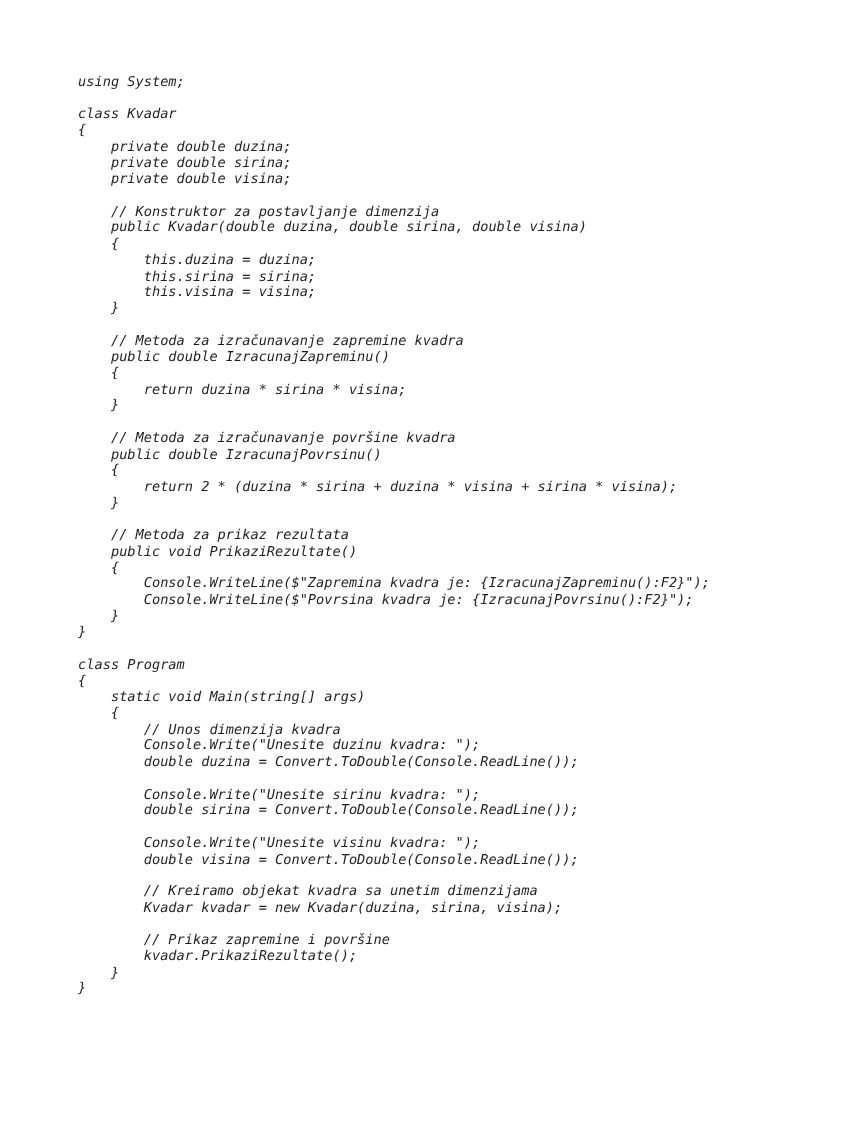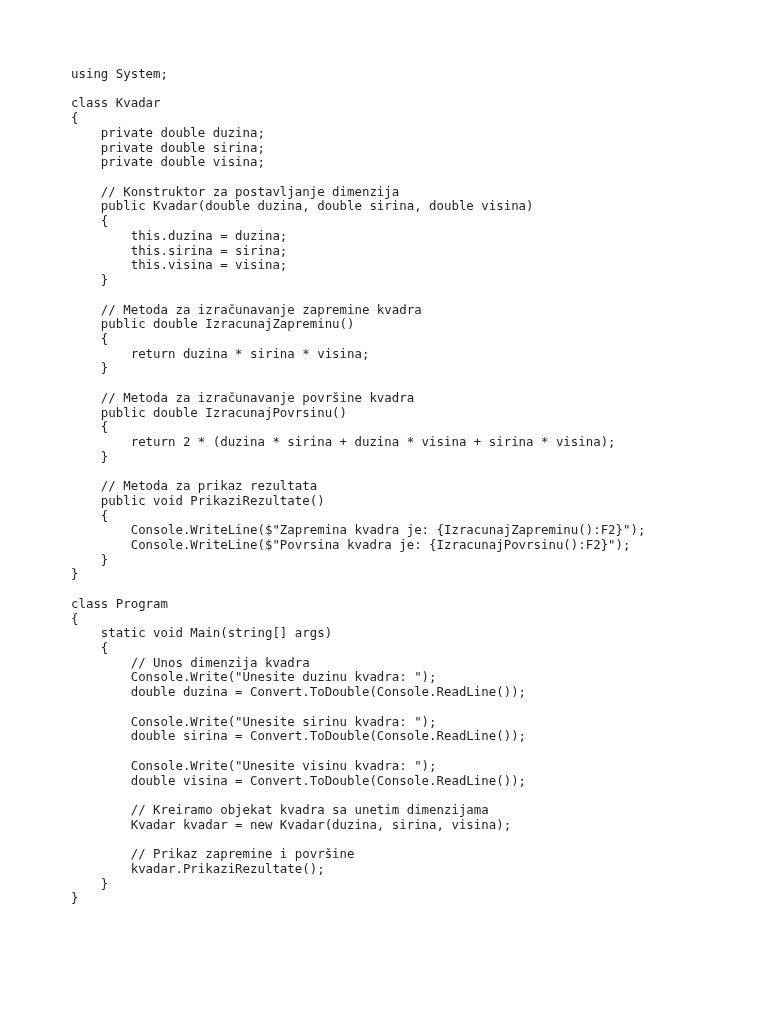--- a/index.html
+++ b/index.html
@@ -22,20 +22,21 @@
     font-family: "DejaVu Sans Mono", "Liberation Mono", monospace;
     font-size: 12.4px;
     line-height: 14.72px;
     color: #1f1f1f;
     white-space: pre;
     font-weight: 400;
   }
   .code-line {
     white-space: pre;
     min-height: 14.72px;
+    font-style: italic;
   }
 </style>
 </head>
 <body>
 
 <div class="page">
   <pre class="code-listing"><div class="code-line">using System;</div><div class="code-line"> </div><div class="code-line">class Kvadar</div><div class="code-line">{</div><div class="code-line">    private double duzina;</div><div class="code-line">    private double sirina;</div><div class="code-line">    private double visina;</div><div class="code-line"> </div><div class="code-line">    // Konstruktor za postavljanje dimenzija</div><div class="code-line">    public Kvadar(double duzina, double sirina, double visina)</div><div class="code-line">    {</div><div class="code-line">        this.duzina = duzina;</div><div class="code-line">        this.sirina = sirina;</div><div class="code-line">        this.visina = visina;</div><div class="code-line">    }</div><div class="code-line"> </div><div class="code-line">    // Metoda za izračunavanje zapremine kvadra</div><div class="code-line">    public double IzracunajZapreminu()</div><div class="code-line">    {</div><div class="code-line">        return duzina * sirina * visina;</div><div class="code-line">    }</div><div class="code-line"> </div><div class="code-line">    // Metoda za izračunavanje površine kvadra</div><div class="code-line">    public double IzracunajPovrsinu()</div><div class="code-line">    {</div><div class="code-line">        return 2 * (duzina * sirina + duzina * visina + sirina * visina);</div><div class="code-line">    }</div><div class="code-line"> </div><div class="code-line">    // Metoda za prikaz rezultata</div><div class="code-line">    public void PrikaziRezultate()</div><div class="code-line">    {</div><div class="code-line">        Console.WriteLine($"Zapremina kvadra je: {IzracunajZapreminu():F2}");</div><div class="code-line">        Console.WriteLine($"Povrsina kvadra je: {IzracunajPovrsinu():F2}");</div><div class="code-line">    }</div><div class="code-line">}</div><div class="code-line"> </div><div class="code-line">class Program</div><div class="code-line">{</div><div class="code-line">    static void Main(string[] args)</div><div class="code-line">    {</div><div class="code-line">        // Unos dimenzija kvadra</div><div class="code-line">        Console.Write("Unesite duzinu kvadra: ");</div><div class="code-line">        double duzina = Convert.ToDouble(Console.ReadLine());</div><div class="code-line"> </div><div class="code-line">        Console.Write("Unesite sirinu kvadra: ");</div><div class="code-line">        double sirina = Convert.ToDouble(Console.ReadLine());</div><div class="code-line"> </div><div class="code-line">        Console.Write("Unesite visinu kvadra: ");</div><div class="code-line">        double visina = Convert.ToDouble(Console.ReadLine());</div><div class="code-line"> </div><div class="code-line">        // Kreiramo objekat kvadra sa unetim dimenzijama</div><div class="code-line">        Kvadar kvadar = new Kvadar(duzina, sirina, visina);</div><div class="code-line"> </div><div class="code-line">        // Prikaz zapremine i površine</div><div class="code-line">        kvadar.PrikaziRezultate();</div><div class="code-line">    }</div><div class="code-line">}</div></pre>
 </div>
 
 </body></html>

